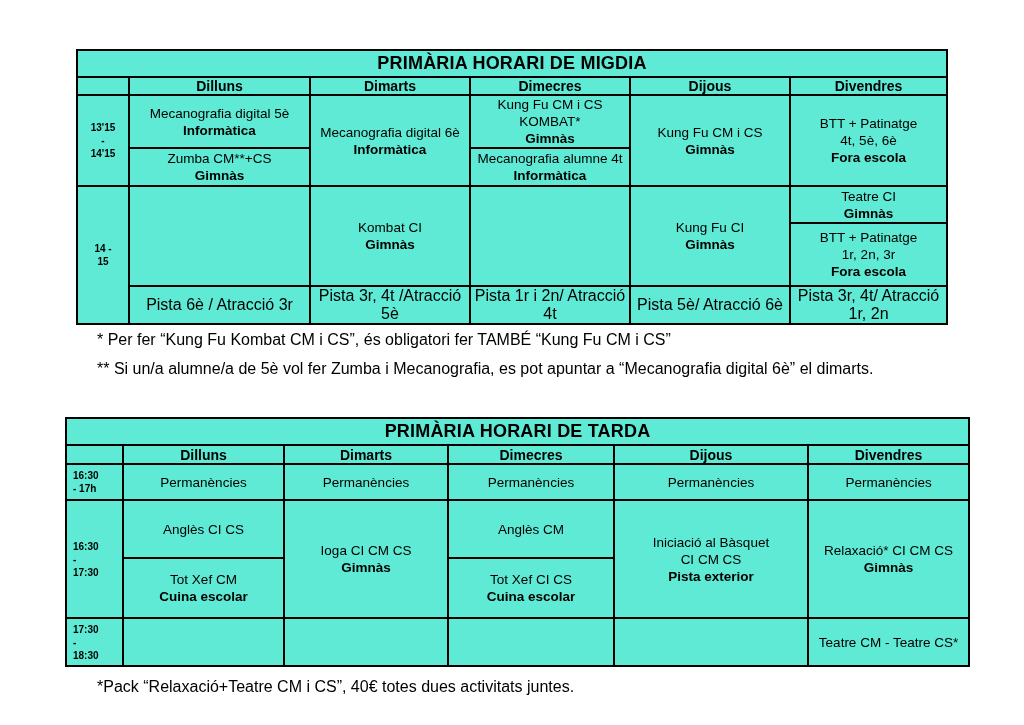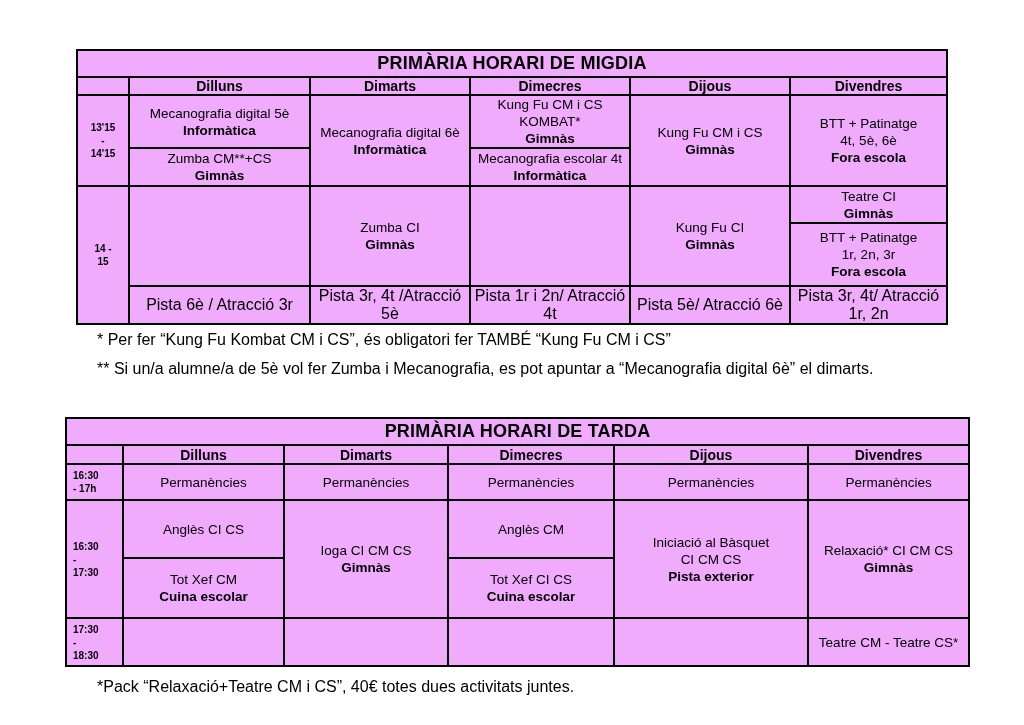--- a/index.html
+++ b/index.html
@@ -4,21 +4,21 @@
 <style>
   html,body{margin:0;padding:0;}
   body{
     width:1024px;height:725px;position:relative;
     background:#ffffff;color:#000000;
     font-family:"Liberation Sans", sans-serif;
     overflow:hidden;
   }
   table.sched{
     position:absolute;border-collapse:collapse;table-layout:fixed;
-    background:#f0abfc;
+    background:#5eead4;
     padding-left:36px;
   }
   table.sched td{
     border:2px solid #000000;
     padding:0;margin:0;
     text-align:center;vertical-align:middle;
     overflow:hidden;
   }
   td.title{font-weight:bold;font-size:18px;letter-spacing:.2px;}
   td.day{font-weight:bold;font-size:14px;}
@@ -86,30 +86,30 @@
 4t, 5è, 6è</div>
       <div class="venue">Fora escola</div>
     </td>
   </tr>
   <tr style="height:38px">
     <td class="cell tt">
       <div class="lines">Zumba CM**+CS</div>
       <div class="venue">Gimnàs</div>
     </td>
     <td class="cell tt">
-      <div class="lines">Mecanografia escolar 4t</div>
+      <div class="lines">Mecanografia alumne 4t</div>
       <div class="venue">Informàtica</div>
     </td>
   </tr>
   <tr style="height:37px">
     <td class="time" rowspan="3">14 -
 15</td>
     <td class="cell tb" rowspan="2"></td>
     <td class="cell tb" rowspan="2">
-      <div class="lines">Zumba CI</div>
+      <div class="lines">Kombat CI</div>
       <div class="venue">Gimnàs</div>
     </td>
     <td class="cell tb" rowspan="2"></td>
     <td class="cell tb" rowspan="2">
       <div class="lines">Kung Fu CI</div>
       <div class="venue">Gimnàs</div>
     </td>
     <td class="cell tb">
       <div class="lines">Teatre CI</div>
       <div class="venue">Gimnàs</div>

